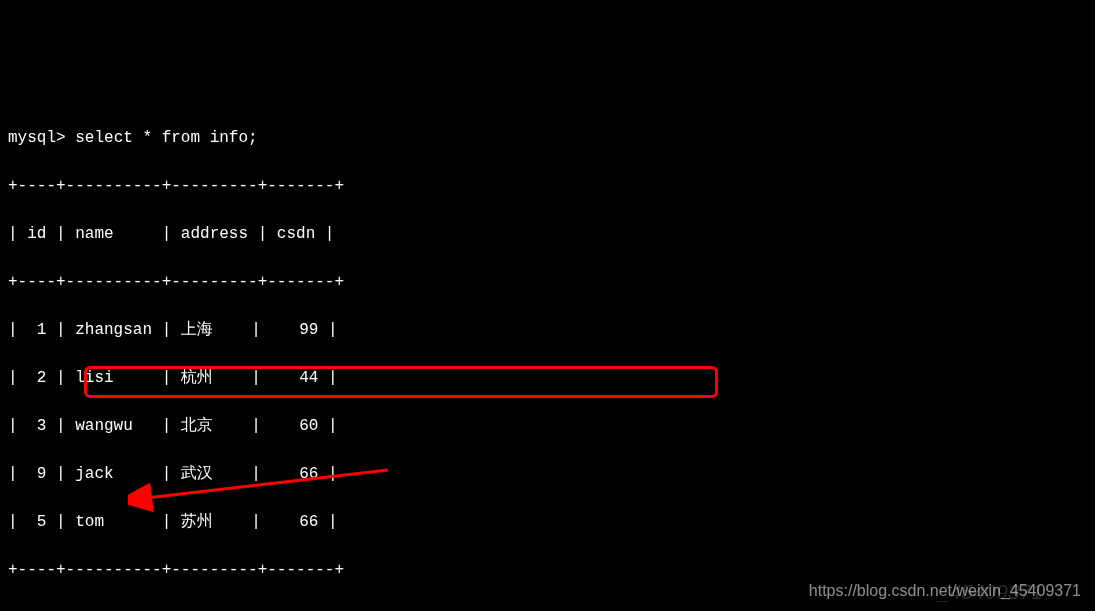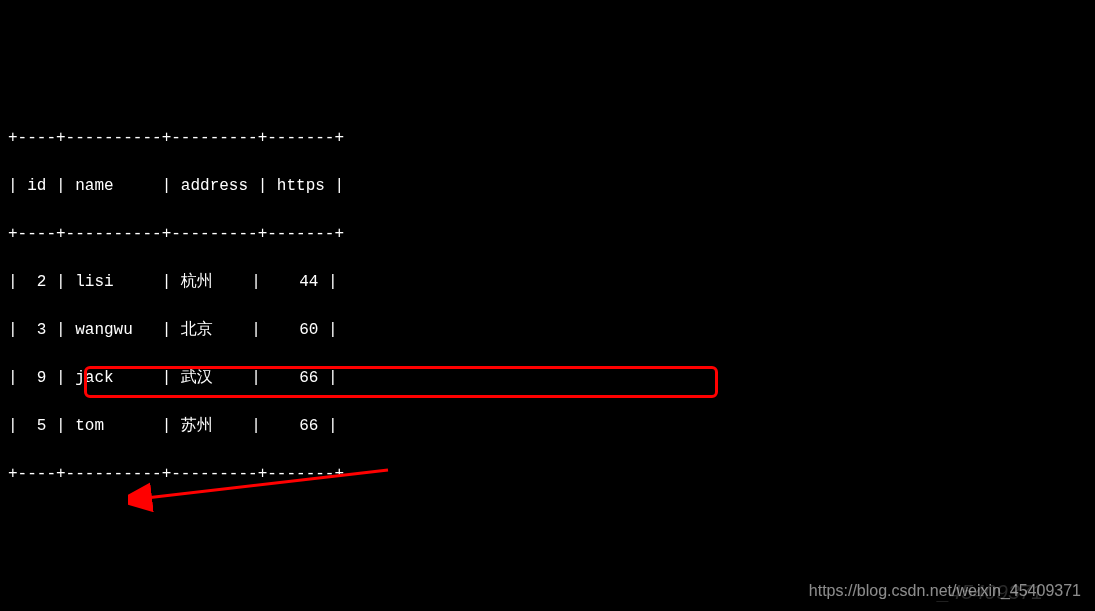--- a/index.html
+++ b/index.html
@@ -65,23 +65,25 @@
     .prompt-prefix {
       display: inline;
     }
   </style>
 </head>
 <body>
 
 
 
 <div>
+<span class="line"><span class="prompt-prefix">mysql&gt; </span><span>select * from info;</span></span>
 <span class="line">+----+----------+---------+-------+</span>
-<span class="line">| id | name     | address | https |</span>
+<span class="line">| id | name     | address | csdn |</span>
 <span class="line">+----+----------+---------+-------+</span>
+<span class="line">|  1 | zhangsan | 上海    |    99 |</span>
 <span class="line">|  2 | lisi     | 杭州    |    44 |</span>
 <span class="line">|  3 | wangwu   | 北京    |    60 |</span>
 <span class="line">|  9 | jack     | 武汉    |    66 |</span>
 <span class="line">|  5 | tom      | 苏州    |    66 |</span>
 <span class="line">+----+----------+---------+-------+</span>
 
 
 
 
 

